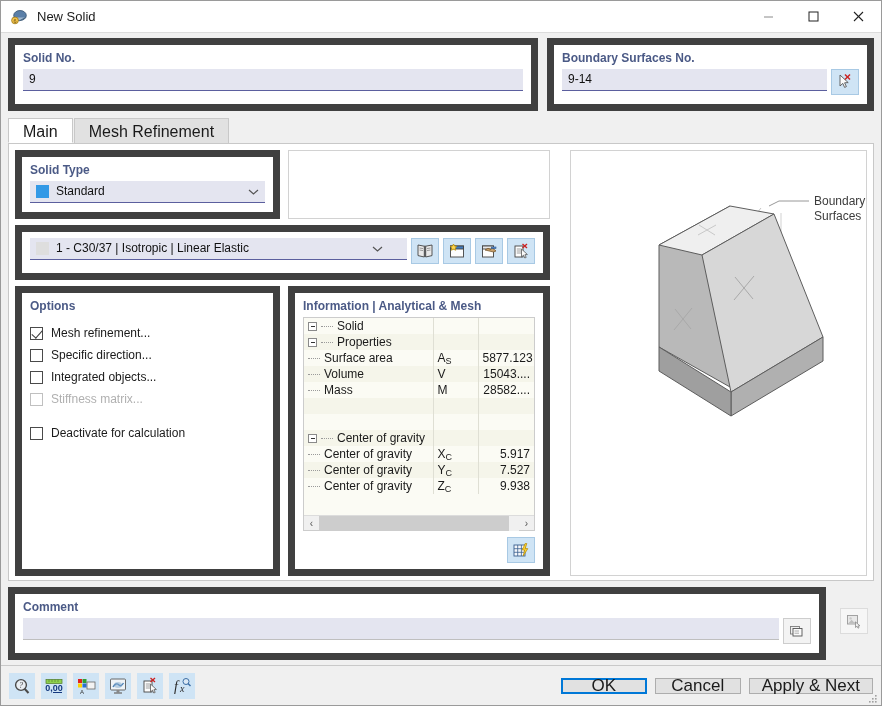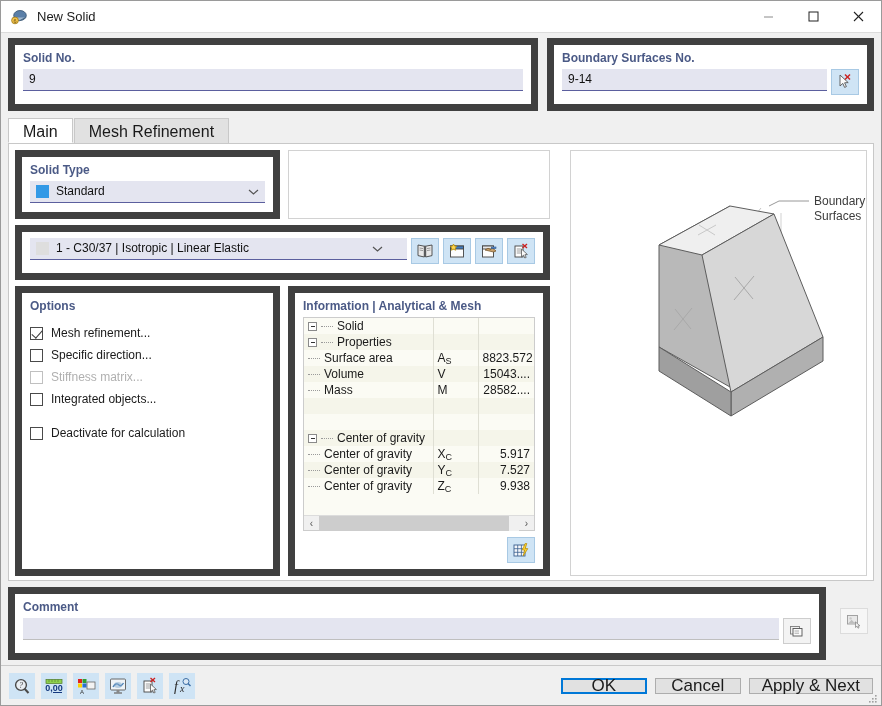--- a/index.html
+++ b/index.html
@@ -307,26 +307,26 @@
           <div style="height:5px"></div>
           <div class="chk-row">
             <span class="chk checked"></span>
             <span class="chk-label">Mesh refinement...</span>
           </div>
           <div class="chk-row">
             <span class="chk"></span>
             <span class="chk-label">Specific direction...</span>
           </div>
           <div class="chk-row">
+            <span class="chk"></span>
+            <span class="chk-label">Integrated objects...</span>
+          </div>
+          <div class="chk-row">
             <span class="chk disabled"></span>
             <span class="chk-label disabled">Stiffness matrix...</span>
-          </div>
-          <div class="chk-row">
-            <span class="chk"></span>
-            <span class="chk-label">Integrated objects...</span>
           </div>
           <div style="height:12px"></div>
           <div class="chk-row">
             <span class="chk"></span>
             <span class="chk-label">Deactivate for calculation</span>
           </div>
         </div>
 
         <div class="groupbox gb-info">
           <div class="gb-label">Information | Analytical &amp; Mesh</div>
@@ -357,21 +357,21 @@
                   <td class="col-val"></td>
                 </tr>
                 <tr>
                   <td class="col-name ind3">
                         <span class="node">
                           <span class="dots"></span>
                           <span>Surface area</span>
                         </span>
                       </td>
                   <td class="col-sym"><span>A</span><span class="sub">S</span></td>
-                  <td class="col-val">8823.572</td>
+                  <td class="col-val">5877.123</td>
                 </tr>
                 <tr class="alt">
                   <td class="col-name ind3">
                         <span class="node">
                           <span class="dots"></span>
                           <span>Volume</span>
                         </span>
                       </td>
                   <td class="col-sym"><span>V</span><span class="sub"></span></td>
                   <td class="col-val">15043....</td>

